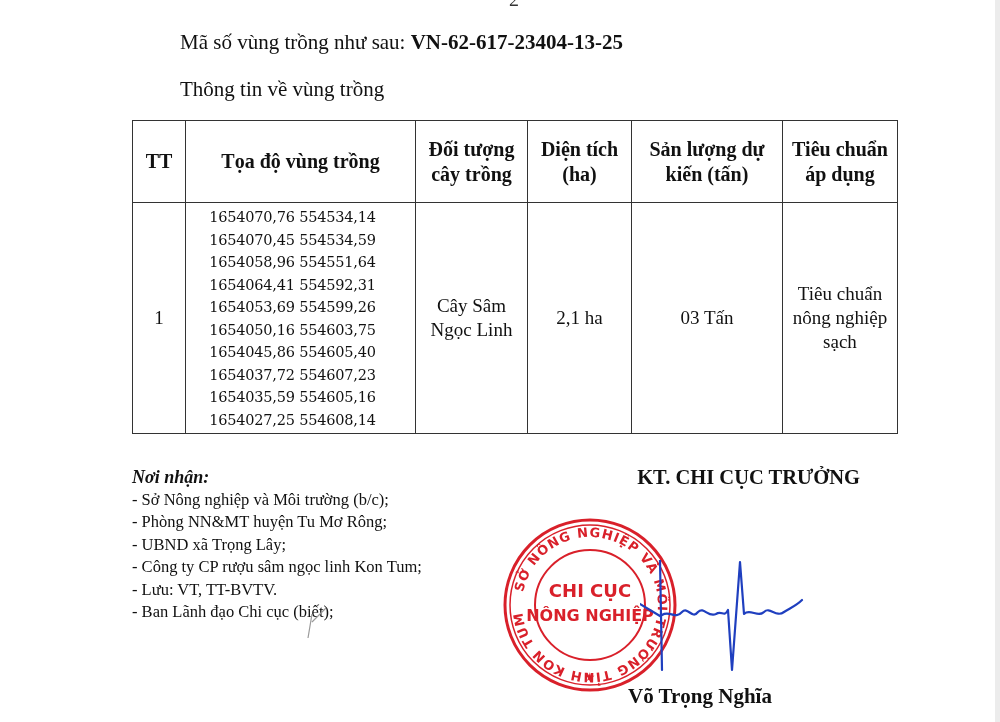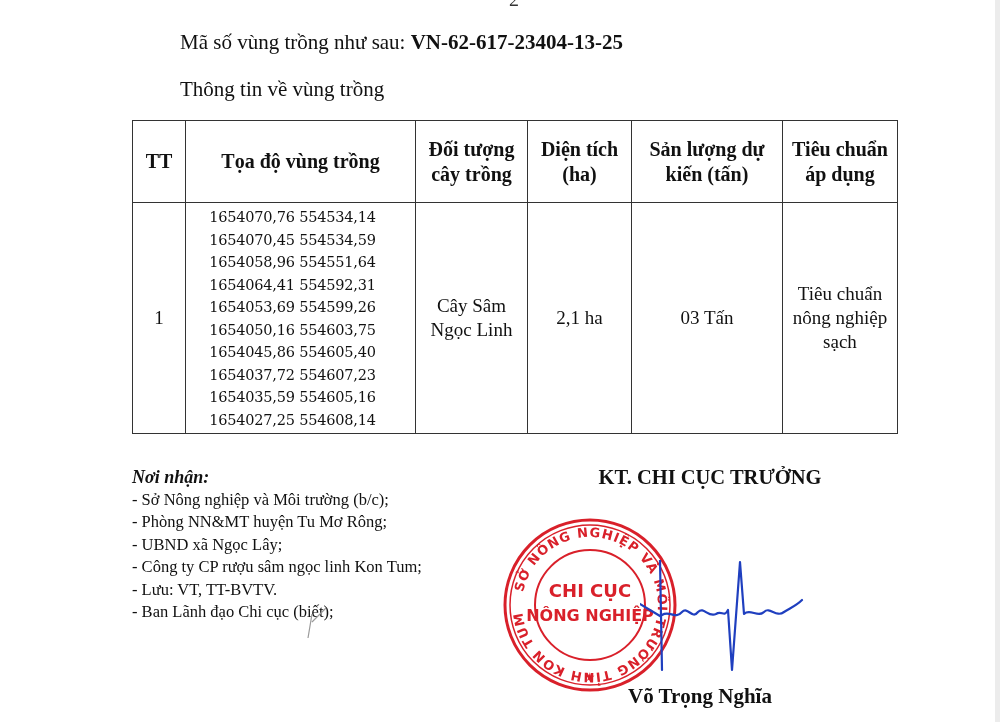--- a/index.html
+++ b/index.html
@@ -35,21 +35,21 @@
   table.zone th { font-weight: bold; height: 81px; font-size: 20px; }
   table.zone td.coords {
     font-family: "DejaVu Serif", serif; font-size: 14.5px; line-height: 22.5px;
     padding: 3px 16px 2px 0; letter-spacing: -0.2px;
   }
   .recipients {
     position: absolute; left: 132px; top: 466px; font-size: 16.5px; line-height: 22.5px;
   }
   .recipients .title { font-style: italic; font-weight: bold; font-size: 18px; }
   .signer {
-    position: absolute; left: 560px; top: 463px; width: 300px; text-align: center;
+    position: absolute; left: 560px; top: 463px; width: 300px; text-align: right;
     font-weight: bold; font-size: 20.5px; line-height: 28px;
   }
   .signer-name {
     position: absolute; left: 628px; top: 684px; font-weight: bold; font-size: 21px;
   }
   .stamp { position: absolute; left: 500px; top: 515px; width: 180px; height: 180px; }
   .signature { position: absolute; left: 640px; top: 560px; width: 180px; height: 120px; }
   .initials { position: absolute; left: 300px; top: 600px; width: 30px; height: 40px; }
 </style>
 </head>
@@ -101,21 +101,21 @@
       <td>03 Tấn</td>
       <td>Tiêu chuẩn nông nghiệp sạch</td>
     </tr>
   </tbody>
 </table>
 
 <div class="recipients">
   <div class="title">Nơi nhận:</div>
   <div>- Sở Nông nghiệp và Môi trường (b/c);</div>
   <div>- Phòng NN&amp;MT huyện Tu Mơ Rông;</div>
-  <div>- UBND xã Ngọc Lây;</div>
+  <div>- UBND xã Trọng Lây;</div>
   <div>- Công ty CP rượu sâm ngọc linh Kon Tum;</div>
   <div>- Lưu: VT, TT-BVTV.</div>
   <div>- Ban Lãnh đạo Chi cục (biết);</div>
 </div>
 
 <svg class="initials" viewBox="0 0 30 40">
   <path d="M8 38 L12 14 M12 22 L26 8" stroke="#9a9a9a" stroke-width="1.2" fill="none"></path>
 </svg>
 
 <div class="signer">

